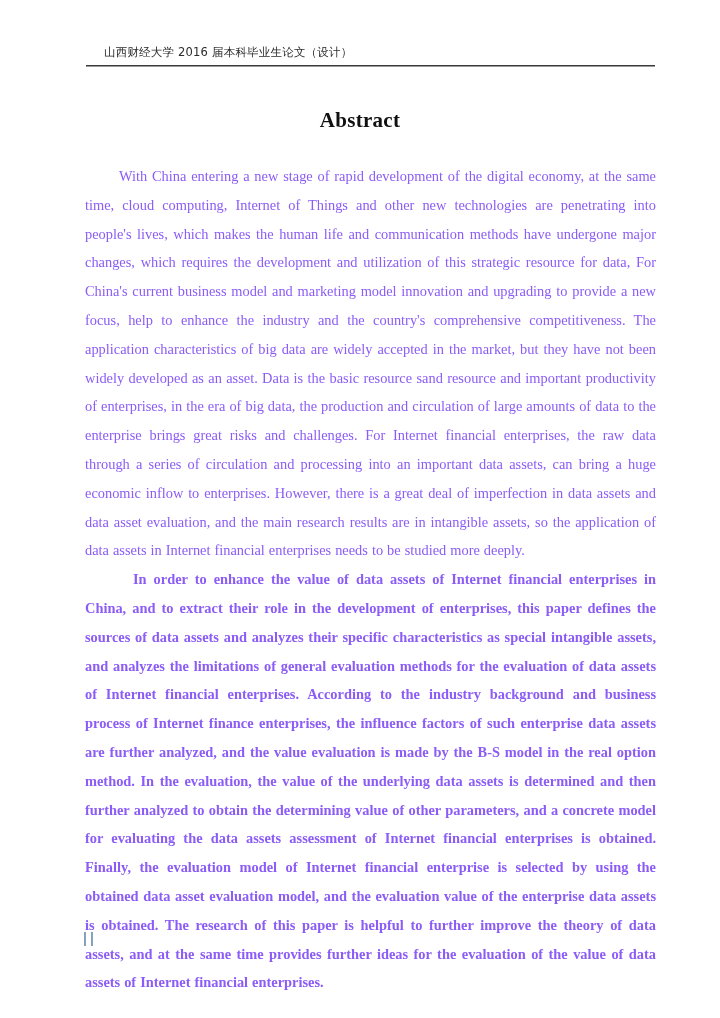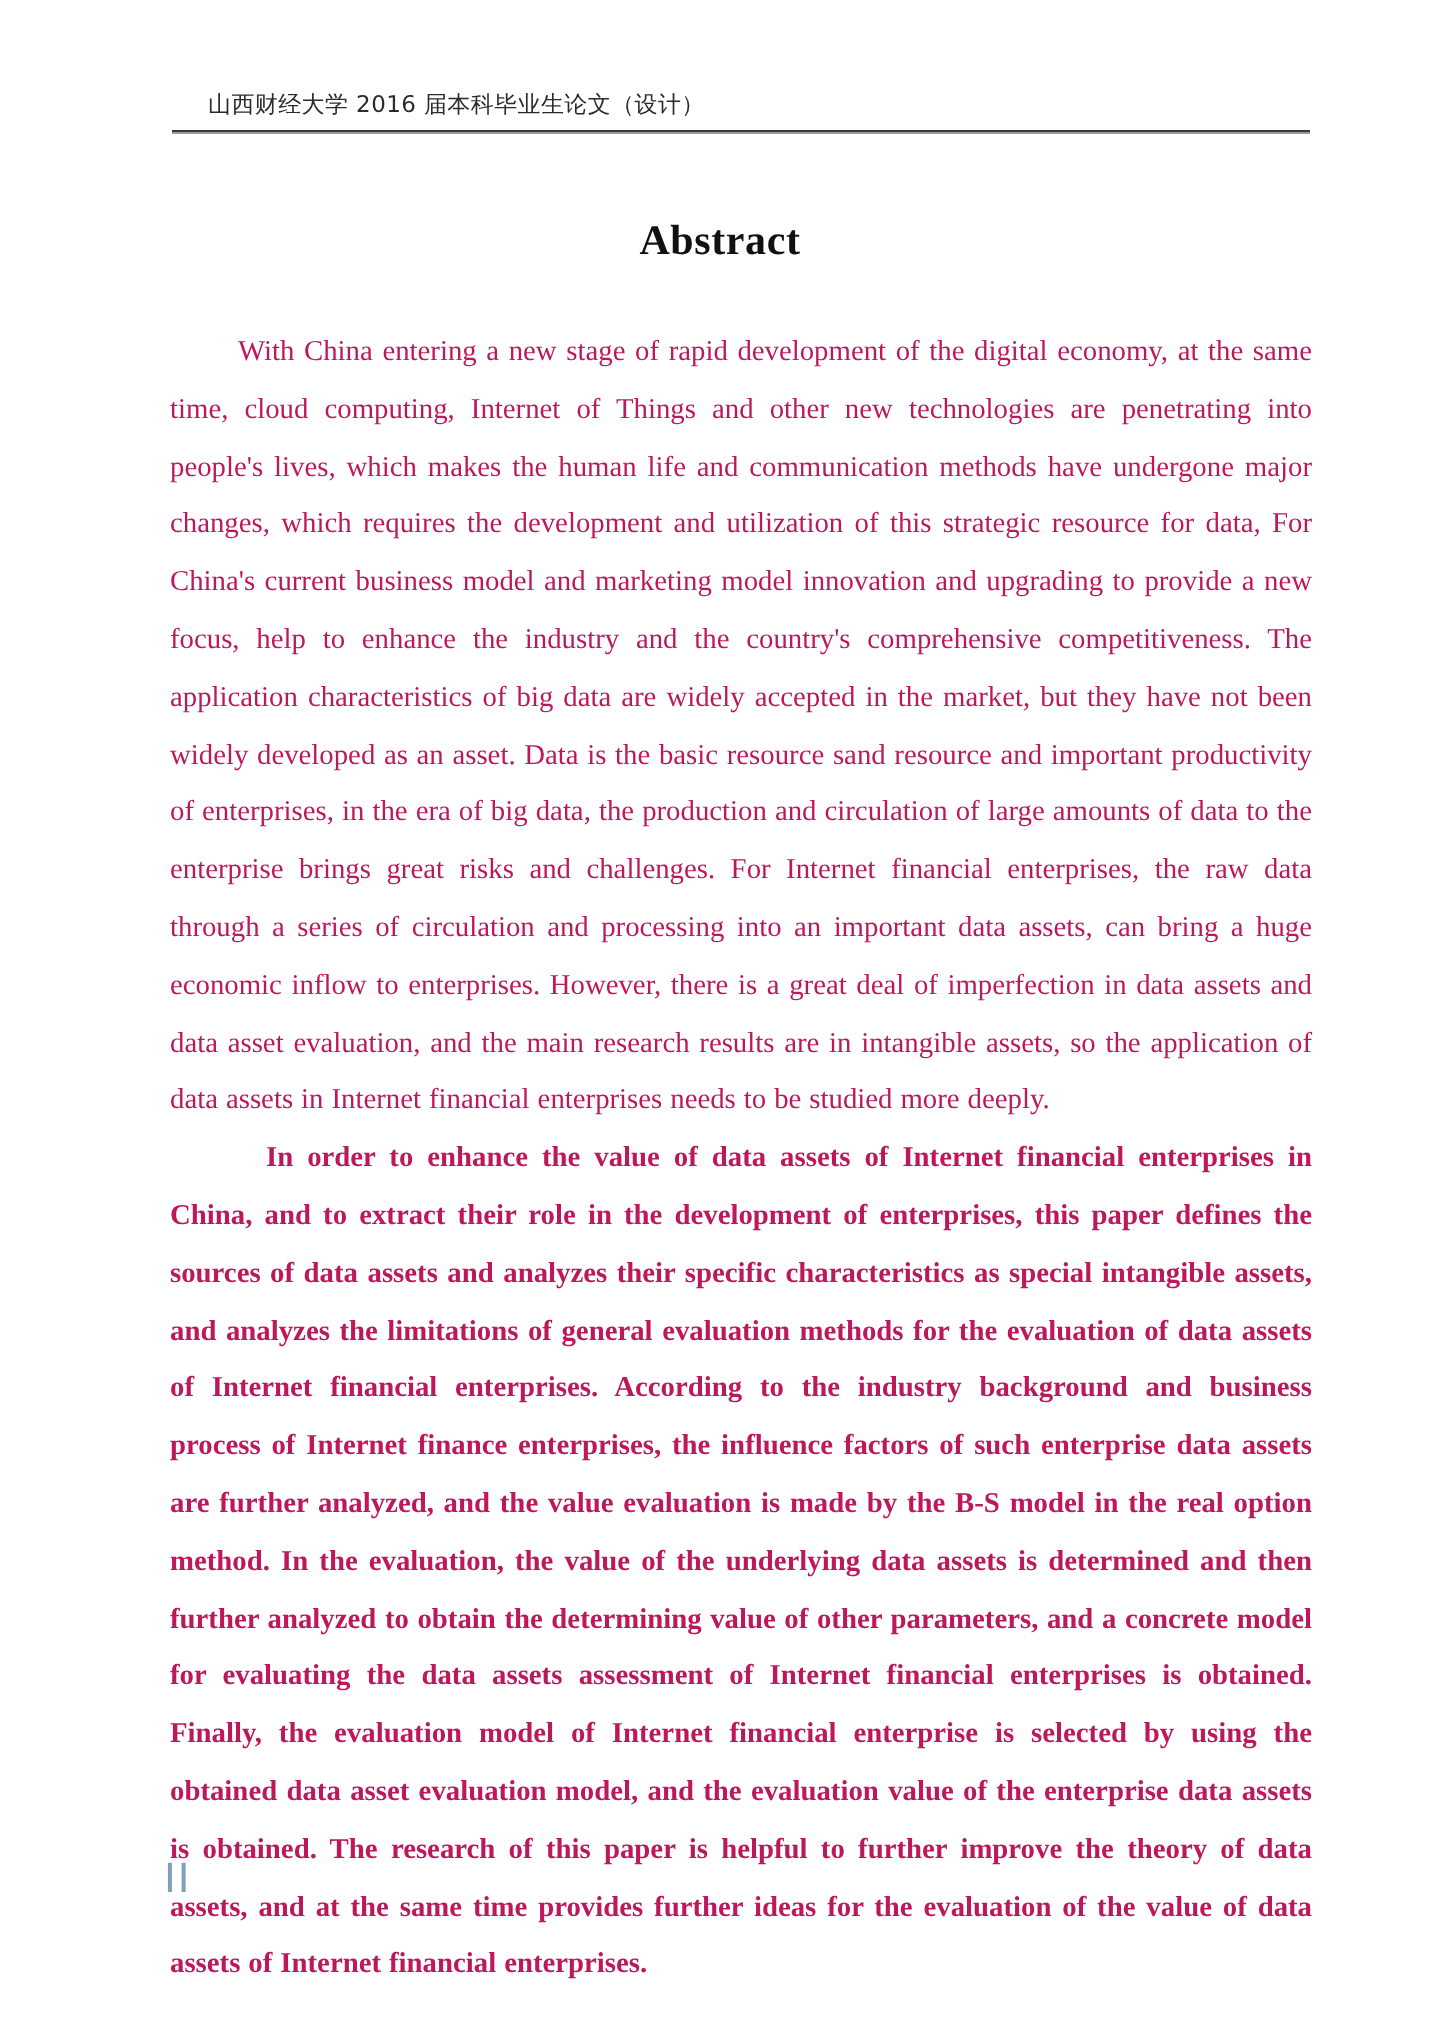--- a/index.html
+++ b/index.html
@@ -67,21 +67,21 @@
     top: 162px;
     width: 571px;
   }
 
   p.para {
     margin: 0;
     font-size: 14.4px;
     line-height: 28.8px;
     text-align: justify;
     text-justify: inter-word;
-    color: #be185d;
+    color: #8b5cf6;
     word-spacing: 0.4px;
   }
   p.para.first {
     text-indent: 34px;
   }
   p.para.second {
     text-indent: 48px;
     font-weight: bold;
   }
 

